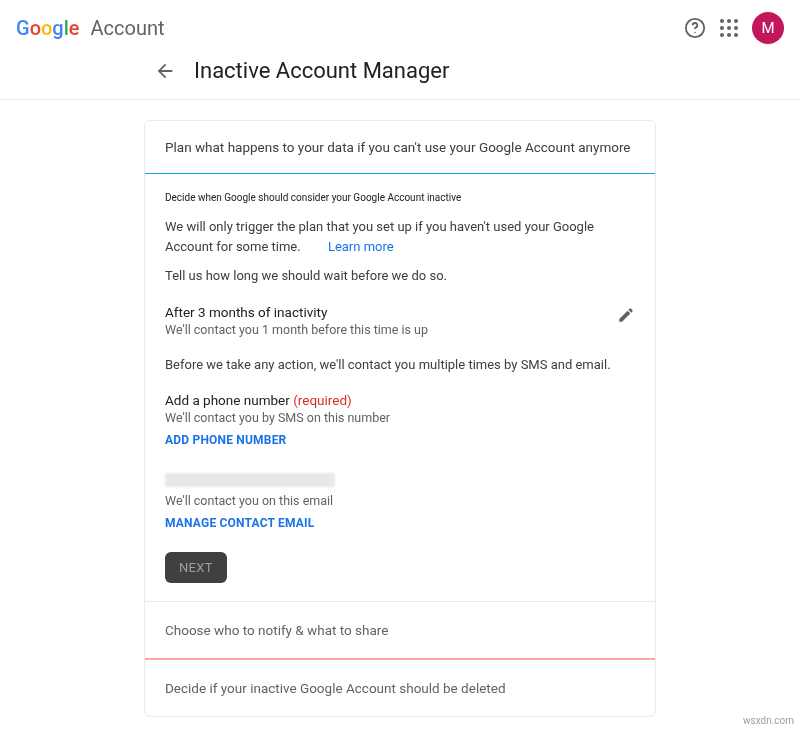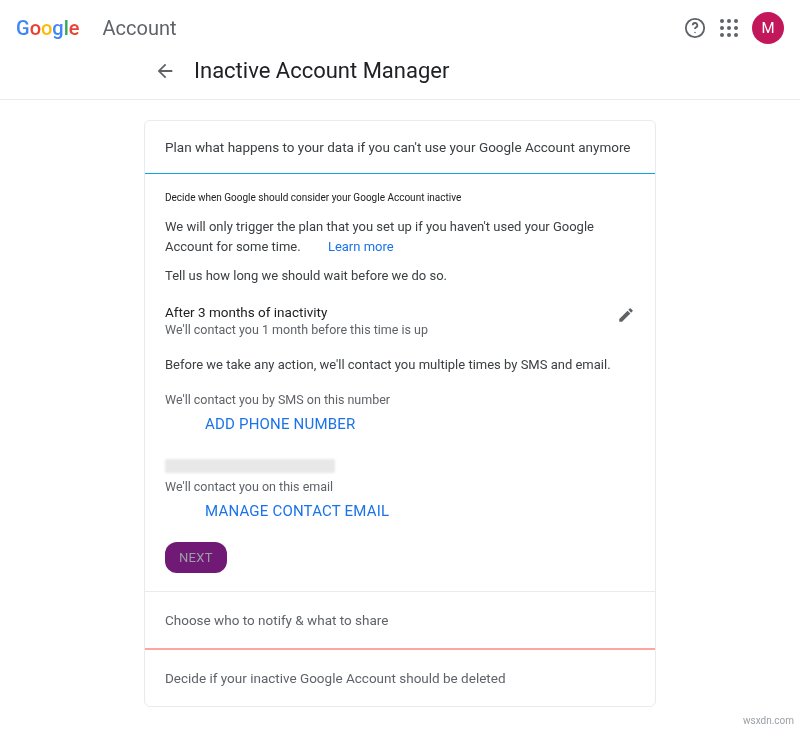--- a/index.html
+++ b/index.html
@@ -1,18 +1,18 @@
 <!DOCTYPE html>
 <html><head>
 <meta charset="utf-8">
 <style>
 * { box-sizing: border-box; margin: 0; padding: 0; }
 body { font-family: Roboto, Arial, sans-serif; background: #fff; color: #202124; width: 800px; height: 730px; overflow: hidden; position: relative; }
 .topbar { display: flex; align-items: center; justify-content: space-between; height: 56px; padding: 0 16px; }
-.brand { display: flex; align-items: center; gap: 20px; font-size: 20px; }
+.brand { display: flex; align-items: center; gap: 8px; font-size: 20px; }
 .brand .g1 { color: #4285F4; } .brand .g2 { color: #EA4335; } .brand .g3 { color: #FBBC05; }
 .brand .g4 { color: #4285F4; } .brand .g5 { color: #34A853; } .brand .g6 { color: #EA4335; }
 .brand .acct { color: #5f6368; font-weight: 400; margin-left: 3px; }
 .tb-right { display: flex; align-items: center; gap: 14px; }
 .help-icon { width: 22px; height: 22px; color: #5f6368; cursor: pointer; }
 .apps-icon { width: 18px; height: 18px; display: grid; grid-template-columns: repeat(3,4px); grid-template-rows: repeat(3,4px); gap: 3px; cursor: pointer; }
 .apps-icon span { background: #5f6368; border-radius: 50%; }
 .avatar { width: 32px; height: 32px; border-radius: 50%; background: #c2185b; color: #fff; display: flex; align-items: center; justify-content: center; font-size: 15px; cursor: pointer; }
 .page-title-row { display: flex; align-items: center; gap: 18px; padding: 2px 0 16px 154px; }
 .back-arrow { width: 22px; height: 22px; color: #5f6368; cursor: pointer; }
@@ -24,24 +24,24 @@
 .s-title { font-size: 10px; color: #202124; margin-bottom: 14px; }
 .s-body { line-height: 1.5; }
 .learn-link { color: #1a73e8; cursor: pointer; margin-left: 24px; }
 .row-between { display: flex; justify-content: space-between; align-items: flex-start; margin-top: 18px; }
 .item-title { font-size: 13.5px; color: #202124; }
 .item-sub { font-size: 12.5px; color: #5f6368; margin-top: 2px; }
 .pencil { width: 18px; height: 18px; color: #5f6368; cursor: pointer; flex-shrink: 0; margin-top: 2px; }
 .before-note { margin-top: 18px; color: #3c4043; }
 .phone-block { margin-top: 18px; }
 .req { color: #d93025; }
-.action-link { color: #1a73e8; font-size: 15px; font-weight: 400; letter-spacing: .2px; margin-top: 8px; cursor: pointer; display: inline-block; margin-left: 40px; }
+.action-link { color: #1a73e8; font-size: 12px; font-weight: 700; letter-spacing: .2px; margin-top: 8px; cursor: pointer; display: inline-block; }
 .email-block { margin-top: 26px; }
 .redacted { width: 170px; height: 14px; background: #e8e8e8; filter: blur(1px); border-radius: 2px; }
-.next-btn { display: inline-block; margin-top: 22px; padding: 8px 14px; background: #701a75; color: #9aa0a6; font-size: 13px; letter-spacing: .3px; border-radius: 12px; cursor: not-allowed; }
+.next-btn { display: inline-block; margin-top: 22px; padding: 8px 14px; background: #404040; color: #9aa0a6; font-size: 13px; letter-spacing: .3px; border-radius: 6px; cursor: not-allowed; }
 .collapsed { padding: 20px; color: #5f6368; font-size: 13.5px; border-bottom: 2px solid #fca5a5; }
 .collapsed:last-child { border-bottom: none; }
 .watermark { position: absolute; bottom: 4px; right: 6px; font-size: 10px; color: #9aa0a6; }
 </style>
 </head>
 <body>
 
 <div class="topbar">
   <div class="brand">
     <span style="font-weight:500"><span class="g1">G</span><span class="g2">o</span><span class="g3">o</span><span class="g4">g</span><span class="g5">l</span><span class="g6">e</span></span>
@@ -95,20 +95,23 @@
         <div class="item-sub">We'll contact you 1 month before this time is up</div>
       </div>
       <svg class="pencil" viewBox="0 0 24 24" fill="currentColor">
           <path d="M3 17.25V21h3.75L17.81 9.94l-3.75-3.75L3 17.25zM20.71 7.04a1 1 0 0 0 0-1.41l-2.34-2.34a1 1 0 0 0-1.41 0l-1.83 1.83 3.75 3.75 1.83-1.83z"></path>
         </svg>
     </div>
 
     <div class="before-note s-body">Before we take any action, we'll contact you multiple times by SMS and email.</div>
 
     <div class="phone-block">
+      <div class="item-title">
+        <span>Add a phone number </span><span class="req">(required)</span>
+      </div>
       <div class="item-sub">We'll contact you by SMS on this number</div>
       <div class="action-link">ADD PHONE NUMBER</div>
     </div>
 
     <div class="email-block">
       <div class="redacted"></div>
       <div class="item-sub" style="margin-top:6px">We'll contact you on this email</div>
       <div class="action-link">MANAGE CONTACT EMAIL</div>
     </div>
 

